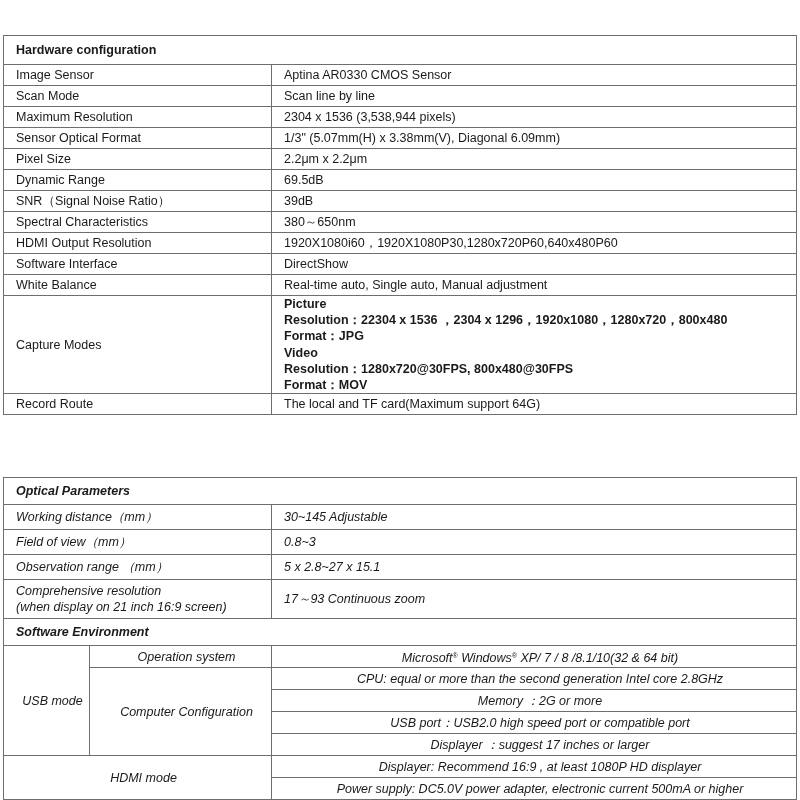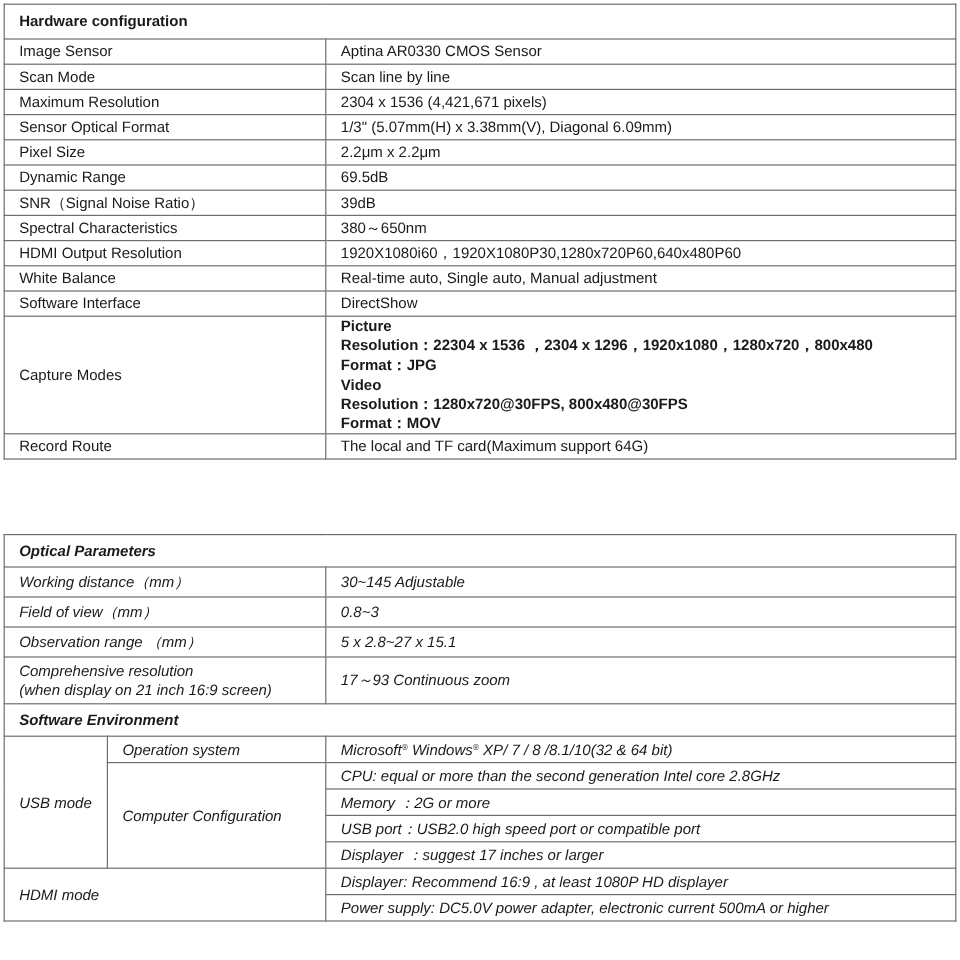--- a/index.html
+++ b/index.html
@@ -1,30 +1,30 @@
 <!DOCTYPE html>
 <html><head>
 <meta charset="utf-8">
 <style>
   html, body { margin:0; padding:0; background:#ffffff; }
   body { width:800px; height:800px; position:relative; overflow:hidden;
          font-family:"Liberation Sans", sans-serif; color:#1a1a1a; font-size:12.5px; }
-  table { border-collapse:collapse; position:absolute; left:3px; width:794px; table-layout:fixed; }
+  table { border-collapse:collapse; position:absolute; left:3px; width:794px; table-layout:fixed;margin-top:32px; }
   td { border:1px solid #6e6e6e; padding:0 0 0 12px; vertical-align:middle; white-space:nowrap; line-height:16px; }
   .hdr td { font-weight:bold; }
   #t1 { top:3px; }
   #t1 col.c1 { width:268px; }
   #t1 .hdr td { height:28px; }
   #t1 tr.r td { height:20px; }
   #t1 tr.cap td { height:97px; }
   #t2 { top:445px;font-style:italic; }
   #t2 .hdr td { height:26px; }
   #t2 tr.r td { height:24px; }
   #t2 tr.tall td { height:38px; line-height:16px; }
-  #t2 tr.sub td { height:21px; }
+  #t2 tr.sub td { height:21px;text-align:center; }
   .cap-lines div { line-height:16.2px;font-weight:bold; }
   sup { font-size:7px; vertical-align:4px; }
 </style>
 </head>
 <body>
 
 <table id="t1">
   <colgroup>
       <col class="c1">
       <col>
@@ -36,21 +36,21 @@
   <tr class="r">
         <td>Image Sensor</td>
         <td>Aptina AR0330 CMOS Sensor</td>
       </tr>
   <tr class="r">
         <td>Scan Mode</td>
         <td>Scan line by line</td>
       </tr>
   <tr class="r">
         <td>Maximum Resolution</td>
-        <td>2304 x 1536 (4,421,671 pixels)</td>
+        <td>2304 x 1536 (3,538,944 pixels)</td>
       </tr>
   <tr class="r">
         <td>Sensor Optical Format</td>
         <td>1/3" (5.07mm(H) x 3.38mm(V), Diagonal 6.09mm)</td>
       </tr>
   <tr class="r">
         <td>Pixel Size</td>
         <td>2.2μm x 2.2μm</td>
       </tr>
   <tr class="r">
@@ -63,26 +63,26 @@
       </tr>
   <tr class="r">
         <td>Spectral Characteristics</td>
         <td>380～650nm</td>
       </tr>
   <tr class="r">
         <td>HDMI Output Resolution</td>
         <td>1920X1080i60，1920X1080P30,1280x720P60,640x480P60</td>
       </tr>
   <tr class="r">
+        <td>Software Interface</td>
+        <td>DirectShow</td>
+      </tr>
+  <tr class="r">
         <td>White Balance</td>
         <td>Real-time auto, Single auto, Manual adjustment</td>
-      </tr>
-  <tr class="r">
-        <td>Software Interface</td>
-        <td>DirectShow</td>
       </tr>
   <tr class="cap">
     <td>Capture Modes</td>
     <td class="cap-lines">
       <div>Picture</div>
       <div>Resolution：22304 x 1536 ，2304 x 1296，1920x1080，1280x720，800x480</div>
       <div>Format：JPG</div>
       <div>Video</div>
       <div>Resolution：1280x720@30FPS, 800x480@30FPS</div>
       <div>Format：MOV</div>

